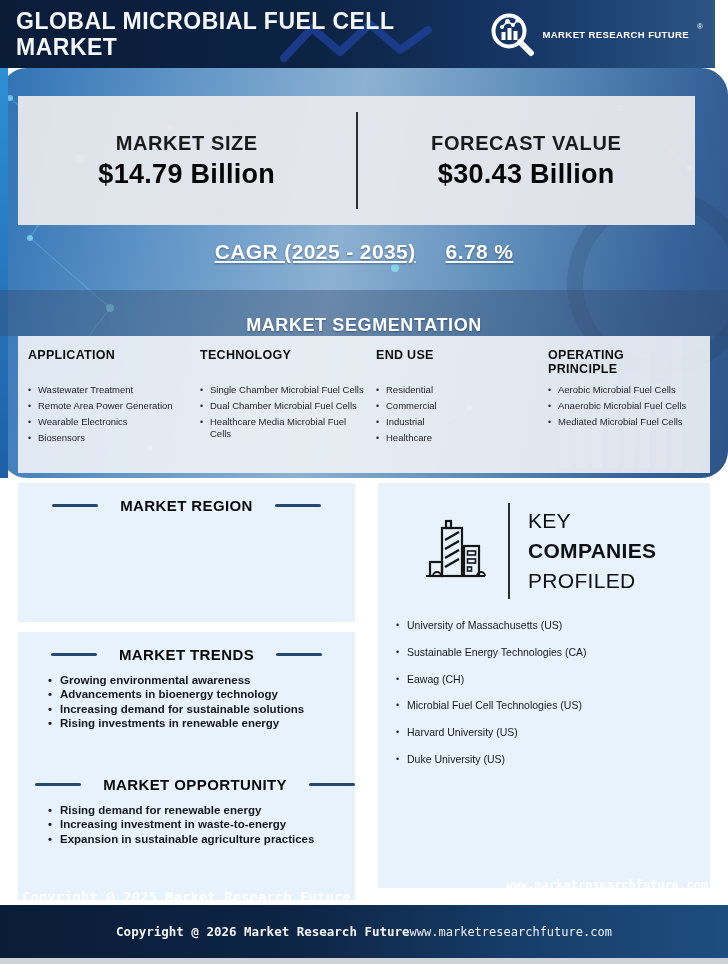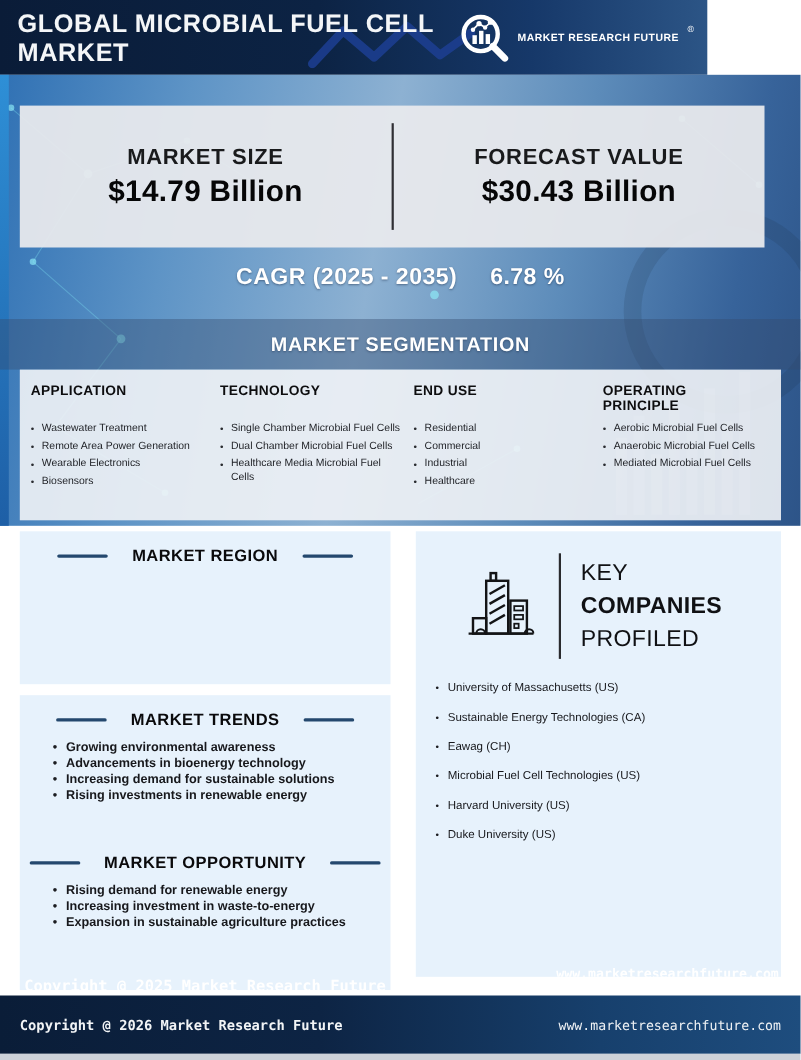--- a/index.html
+++ b/index.html
@@ -2,49 +2,49 @@
 <html><head>
 <meta charset="utf-8">
 <title>Infographic</title>
 <style>
   html,body{margin:0;padding:0;background:#ffffff;}
   *{box-sizing:border-box;}
   body{font-family:"Liberation Sans", sans-serif;}
   #poster{position:relative;width:728px;height:964px;margin:0 auto;background:#ffffff;overflow:hidden;}
 
   
-  .header{position:absolute;left:0;top:0;width:643px;height:68px;
+  .header{position:absolute;left:0;top:0;width:715px;height:68px;
     background:linear-gradient(90deg,#0a1c38 0%,#0c2344 45%,#163869 75%,#2c5586 100%);}
   .header-zigzag{position:absolute;left:278px;top:18px;z-index:1;opacity:.85;}
   .header-title{position:absolute;left:16px;top:8px;z-index:2;color:#f4f6f8;font-weight:bold;
     font-size:23px;line-height:26px;letter-spacing:.5px;}
   .brand{position:absolute;right:12px;top:11px;display:flex;align-items:center;gap:8px;z-index:2;}
   .brand-text{color:#ffffff;font-weight:bold;font-size:9.5px;letter-spacing:.4px;white-space:nowrap;}
   .brand-reg{color:#ffffff;font-size:8px;position:relative;top:-8px;}
 
   
   .hero{position:absolute;left:0;top:68px;width:728px;height:410px;
-    background:linear-gradient(100deg,#3071b4 0%,#5e94c6 22%,#8db1d2 46%,#5d8cba 68%,#37639a 88%,#2d5488 100%);}
+    background:linear-gradient(100deg,#3071b4 0%,#5e94c6 22%,#8db1d2 46%,#5d8cba 68%,#37639a 88%,#2d5488 100%);border-radius:27px;}
   .hero-left-edge{position:absolute;left:0;top:0;width:8px;height:410px;
     background:linear-gradient(180deg,#2e8fd6,#1e5fa6);}
   .hero-deco{position:absolute;left:0;top:0;}
 
   .stats-panel{position:absolute;left:18px;top:28px;width:677px;height:129px;
     background:rgba(233,234,237,.94);display:flex;}
   .stats-half{flex:1;display:flex;flex-direction:column;align-items:center;justify-content:center;gap:4px;}
   .stats-divider{width:2px;height:97px;background:#2f2f34;align-self:center;}
   .stats-label{font-size:20px;font-weight:bold;color:#191a1c;letter-spacing:.6px;}
   .stats-value{font-size:27px;font-weight:bold;color:#060607;letter-spacing:.3px;}
 
   .cagr-row{position:absolute;left:0;top:172px;width:728px;display:flex;justify-content:center;gap:30px;}
   .cagr-label,.cagr-value{color:#ffffff;font-weight:bold;font-size:21px;letter-spacing:.4px;
-    text-shadow:0 1px 2px rgba(10,25,50,.45);}
+    text-shadow:0 1px 2px rgba(10,25,50,.45);text-decoration:underline;}
 
   .seg-band{position:absolute;left:0;top:222px;width:728px;height:46px;
-    background:rgba(52,76,110,.40);display:flex;align-items:center;justify-content:center;}
+    background:rgba(52,76,110,.40);display:flex;align-items:flex-end;justify-content:center;}
   .seg-title{color:#ffffff;font-weight:bold;font-size:18px;letter-spacing:.6px;
     text-shadow:0 1px 2px rgba(10,25,50,.4);}
 
   .seg-panel{position:absolute;left:18px;top:268px;width:692px;height:137px;
     background:rgba(241,243,246,.90);
     display:grid;grid-template-columns:172px 176px 172px 1fr;padding:12px 4px 0 10px;}
   .seg-col{padding-right:8px;}
   .seg-head{font-size:12.5px;font-weight:bold;color:#0d0d0f;letter-spacing:.3px;
     line-height:14px;height:34px;margin:0;}
   ul.seg-list{list-style:none;margin:2px 0 0;padding:0;}
@@ -62,21 +62,21 @@
   .box-heading .dash{width:46px;height:3.5px;background:#24486e;border-radius:2px;}
   .box-heading .ht{font-size:15px;font-weight:bold;color:#0a0a0c;letter-spacing:.4px;white-space:nowrap;}
 
   ul.plain-list{list-style:none;margin:10px 0 0;padding:0 14px 0 30px;}
   ul.plain-list li{position:relative;font-size:11.5px;line-height:15px;color:#17181c;
     padding-left:12px;margin-bottom:0;}
   ul.region-list li{line-height:15.5px;}
   ul.trend-list li,ul.opp-list li{line-height:14.3px;font-weight:bold;}
   ul.plain-list li::before{content:"•";position:absolute;left:0;top:0;color:#1c1d21;}
 
-  .opp-heading{margin-top:46px;}
+  .opp-heading{margin-top:46px;justify-content:flex-end;}
 
   
   .comp-head{display:flex;align-items:center;padding:20px 16px 0 44px;}
   .comp-icon{flex:0 0 auto;}
   .comp-sep{width:2px;height:96px;background:#2a2b2e;margin:0 18px 0 22px;}
   .comp-title{font-size:21px;line-height:30px;color:#101114;letter-spacing:.3px;}
   .comp-title .bold{font-weight:bold;}
   ul.comp-list{list-style:none;margin:20px 0 0;padding:0 12px 0 18px;}
   ul.comp-list li{position:relative;font-size:10.5px;line-height:13px;color:#17181c;
     padding-left:11px;margin-bottom:13.8px;}
@@ -84,21 +84,21 @@
 
   
   .watermark{position:absolute;color:#ffffff;font-family:"DejaVu Sans Mono", monospace;
     font-weight:bold;white-space:nowrap;}
   .wm-left{left:4px;bottom:-5px;font-size:14px;text-align:right;}
   .wm-right{right:2px;bottom:-4px;font-size:12px;}
 
   
   .footer{position:absolute;left:0;top:905px;width:728px;height:53px;
     background:linear-gradient(90deg,#0a1d38 0%,#0d2444 40%,#17406d 75%,#1e4d7e 100%);
-    display:flex;align-items:center;justify-content:space-between;padding:0 18px;}
+    display:flex;align-items:center;justify-content:center;padding:0 18px;}
   .footer-copy{color:#f2f4f6;font-family:"DejaVu Sans Mono", monospace;font-weight:bold;font-size:12.5px;}
   .footer-site{color:#eef1f4;font-family:"DejaVu Sans Mono", monospace;font-size:12px;}
   .bottom-strip{position:absolute;left:0;top:958px;width:728px;height:6px;background:#cdd2d9;}
 </style>
 </head>
 <body>
 
 <div id="poster">
 
   <div class="header">

